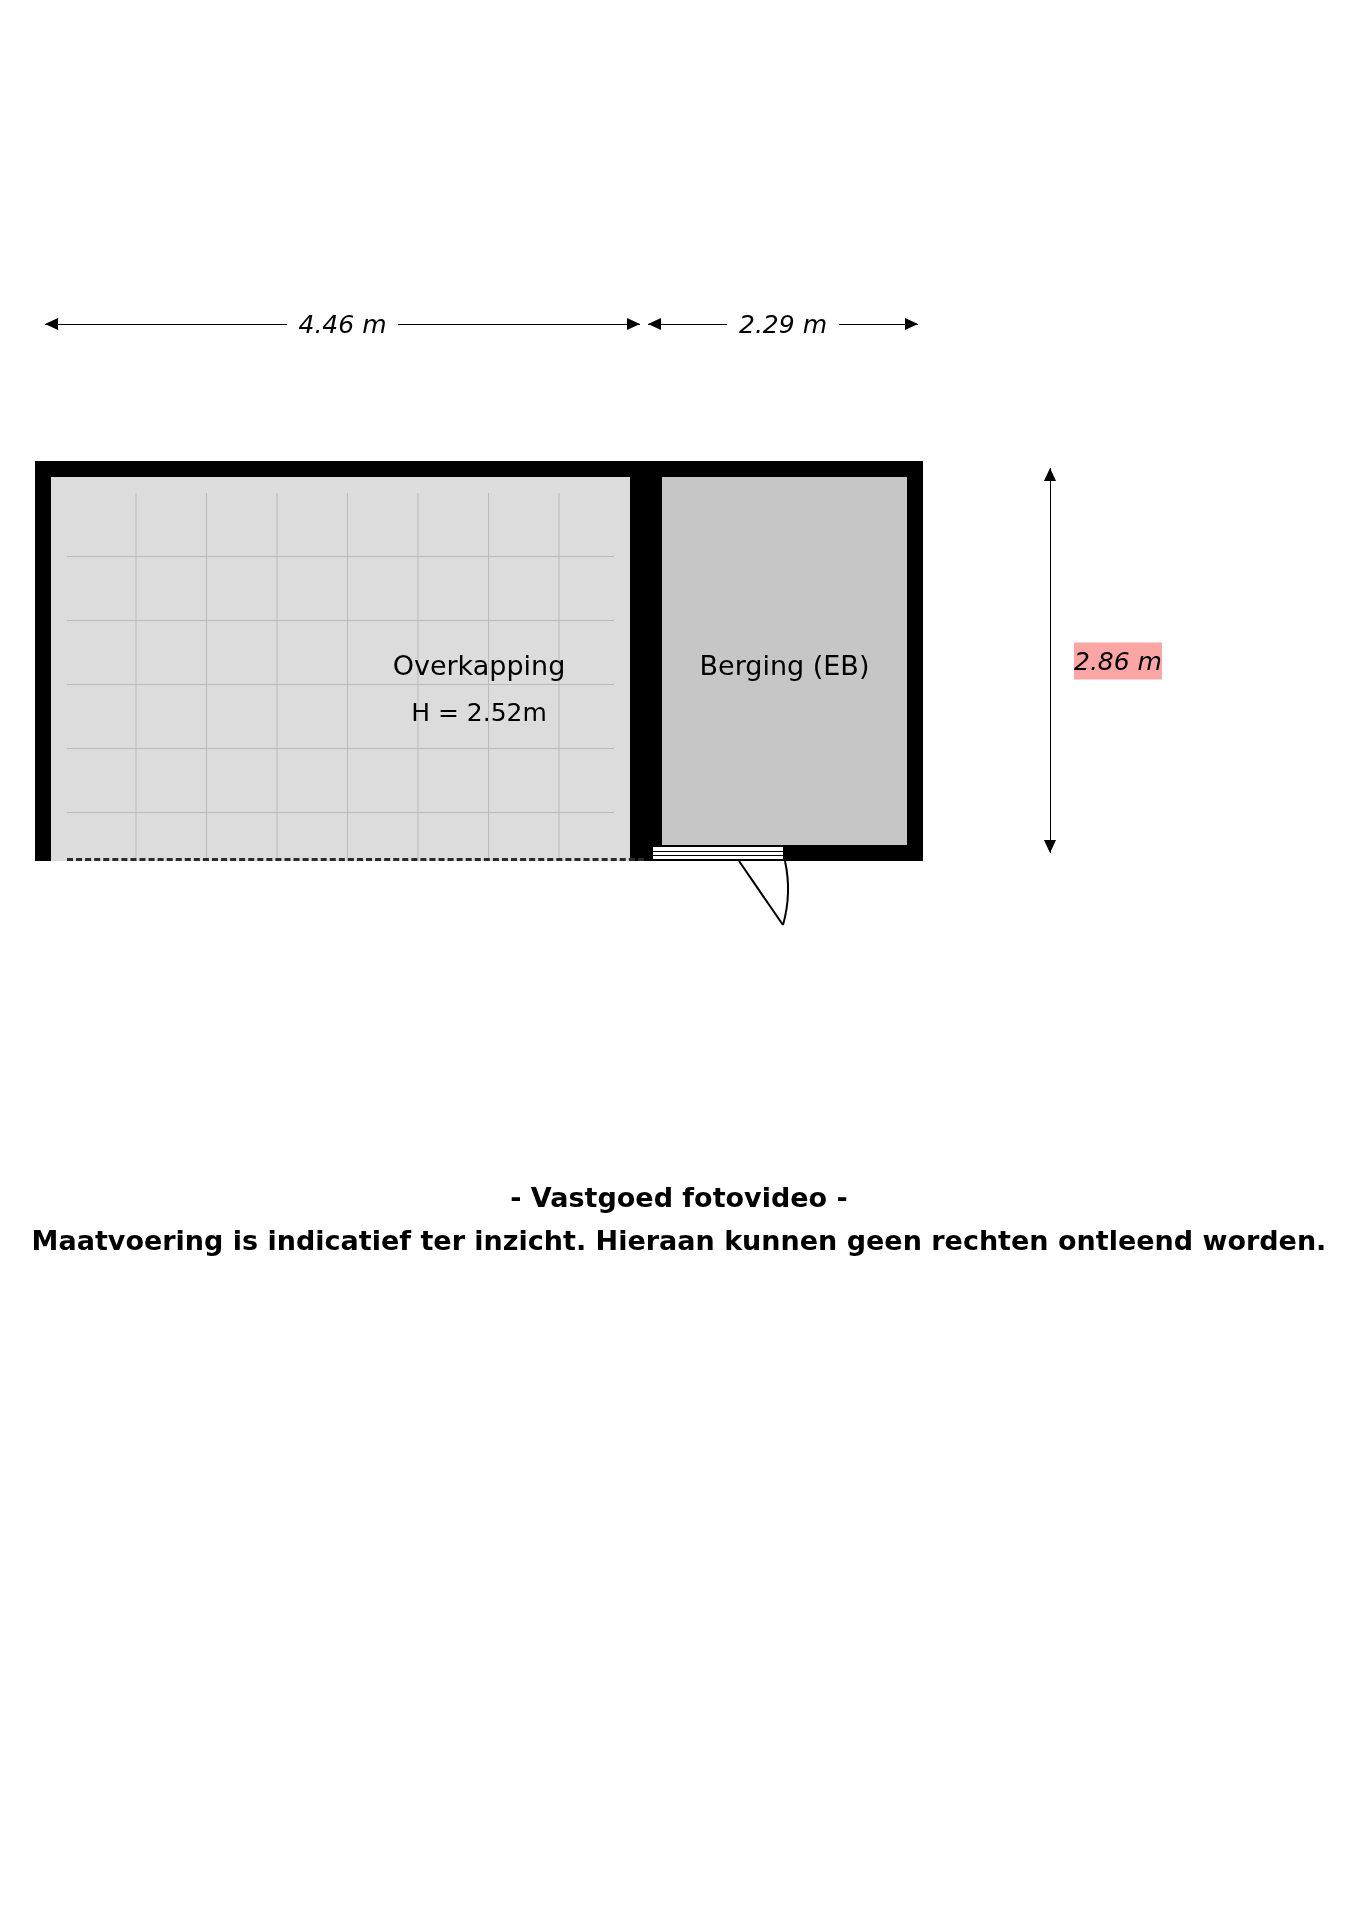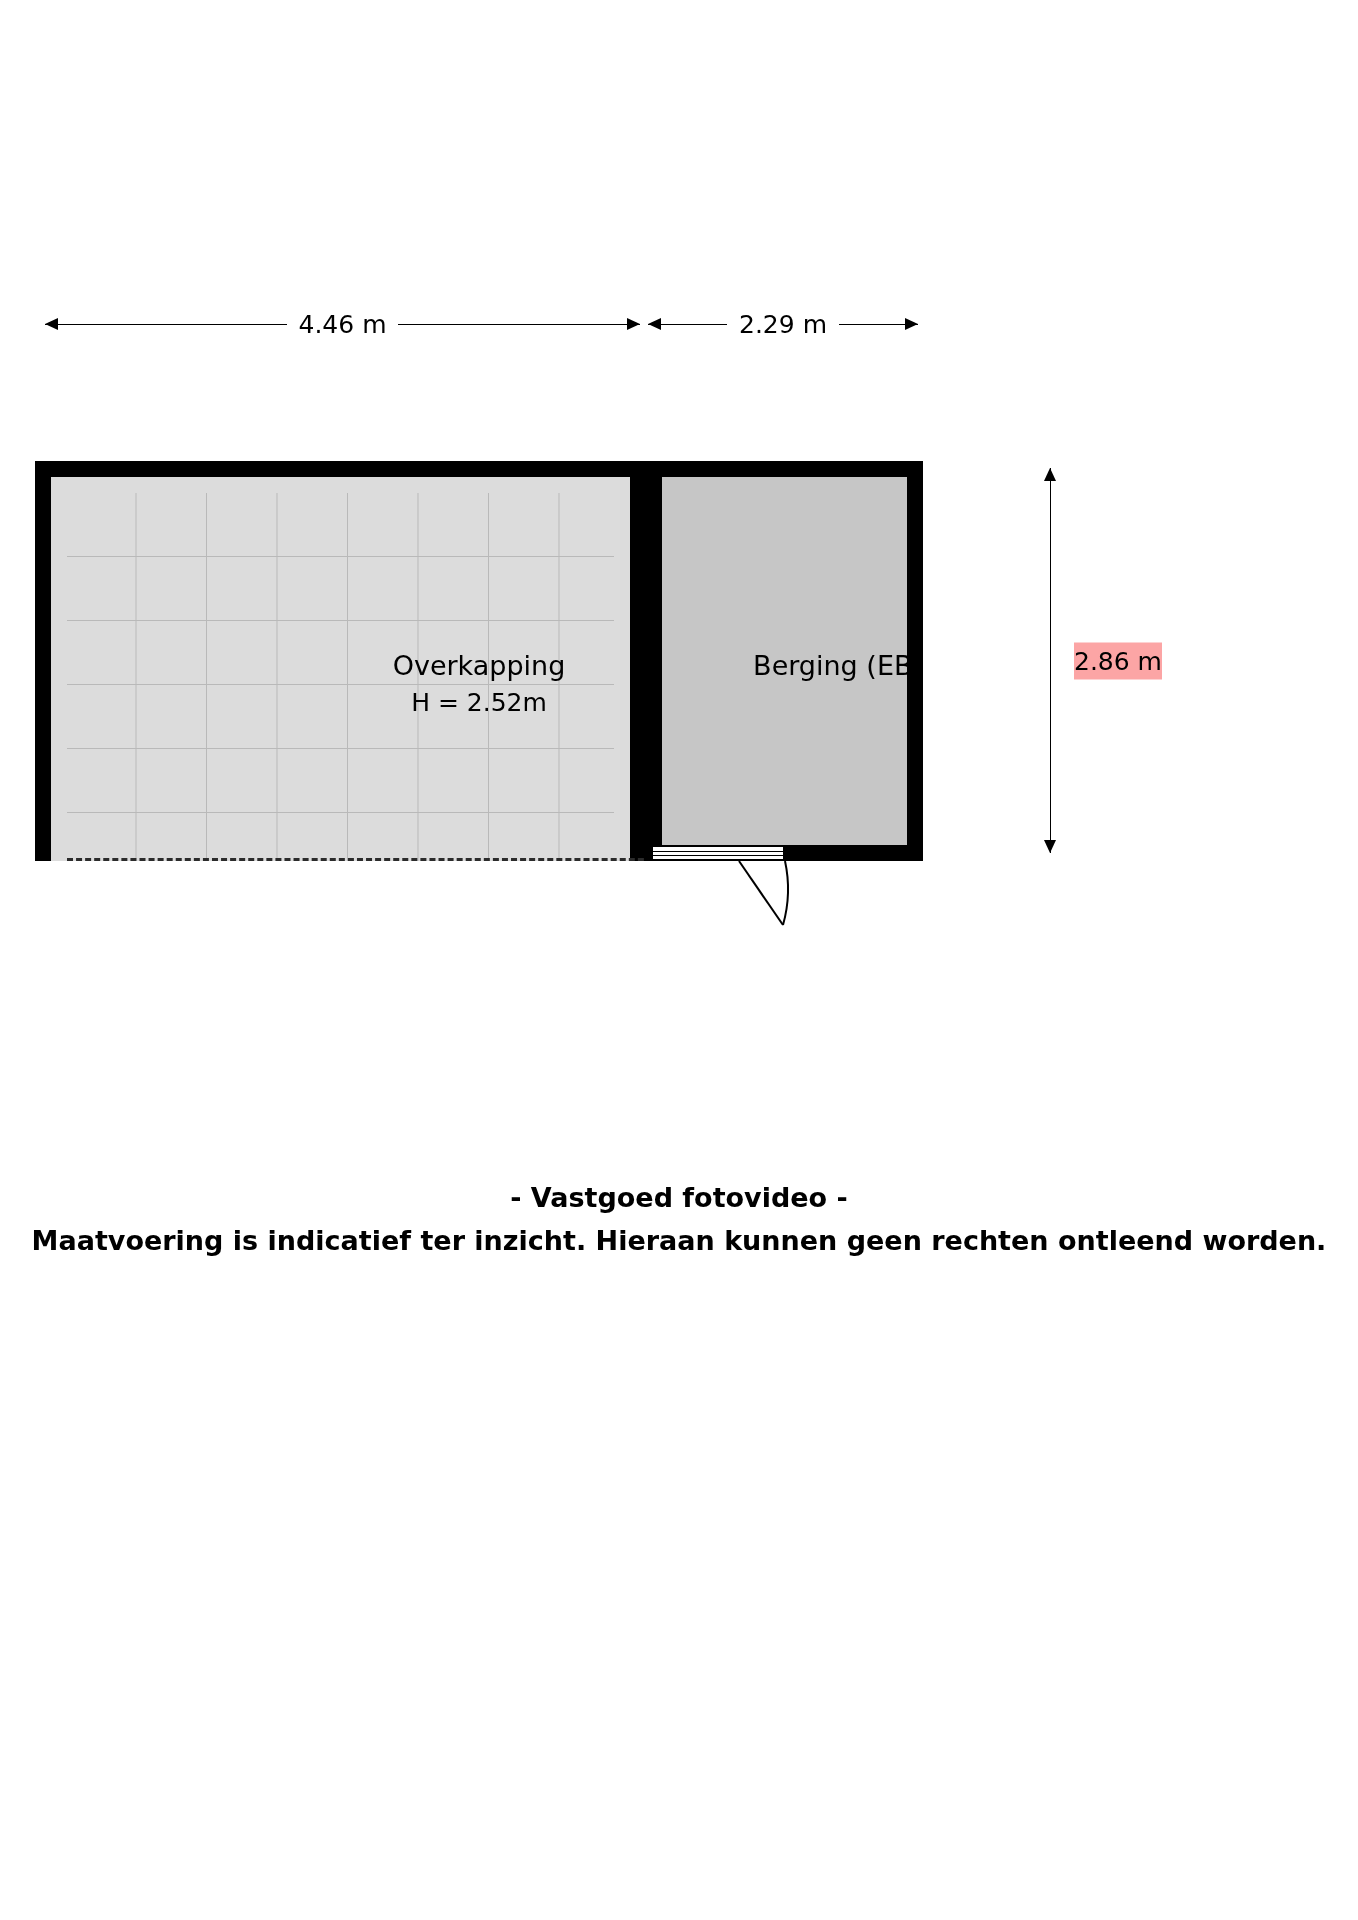--- a/index.html
+++ b/index.html
@@ -19,20 +19,21 @@
     position: absolute;
     inset: 0;
   }
 
   
   .dim {
     position: absolute;
     display: flex;
     align-items: center;
     justify-content: center;
+    font-style: italic;
   }
   .dim-h {
     height: 24px;
   }
   .dim-h .line {
     position: absolute;
     left: 0;
     right: 0;
     top: 50%;
     height: 1px;
@@ -168,31 +169,31 @@
   .room-label {
     position: absolute;
     text-align: center;
     font-size: 27px;
     line-height: 1.45;
     white-space: nowrap;
   }
   .room-label .sub {
     font-size: 25px;
     display: block;
+    margin-top: 10px;
   }
   .label-overkapping {
     left: 0;
     right: 0;
     top: 185px;
   }
   .label-berging {
     left: 611px;
     width: 277px;
     top: 185px;
-    text-align: right;
   }
 
   
   .door-group {
     position: absolute;
     left: 616px;
     top: 384px;
     width: 150px;
     height: 80px;
   }

